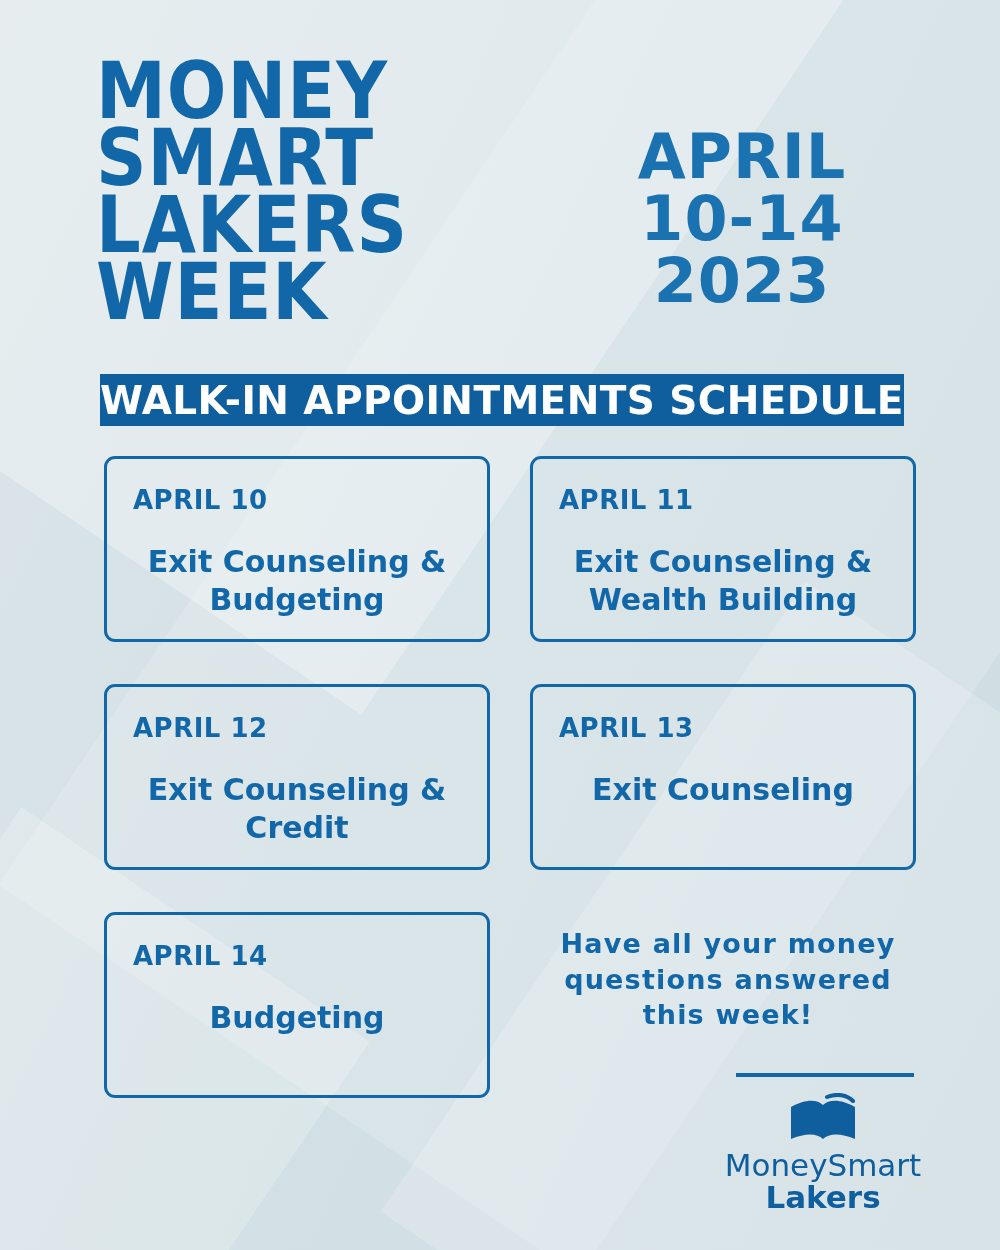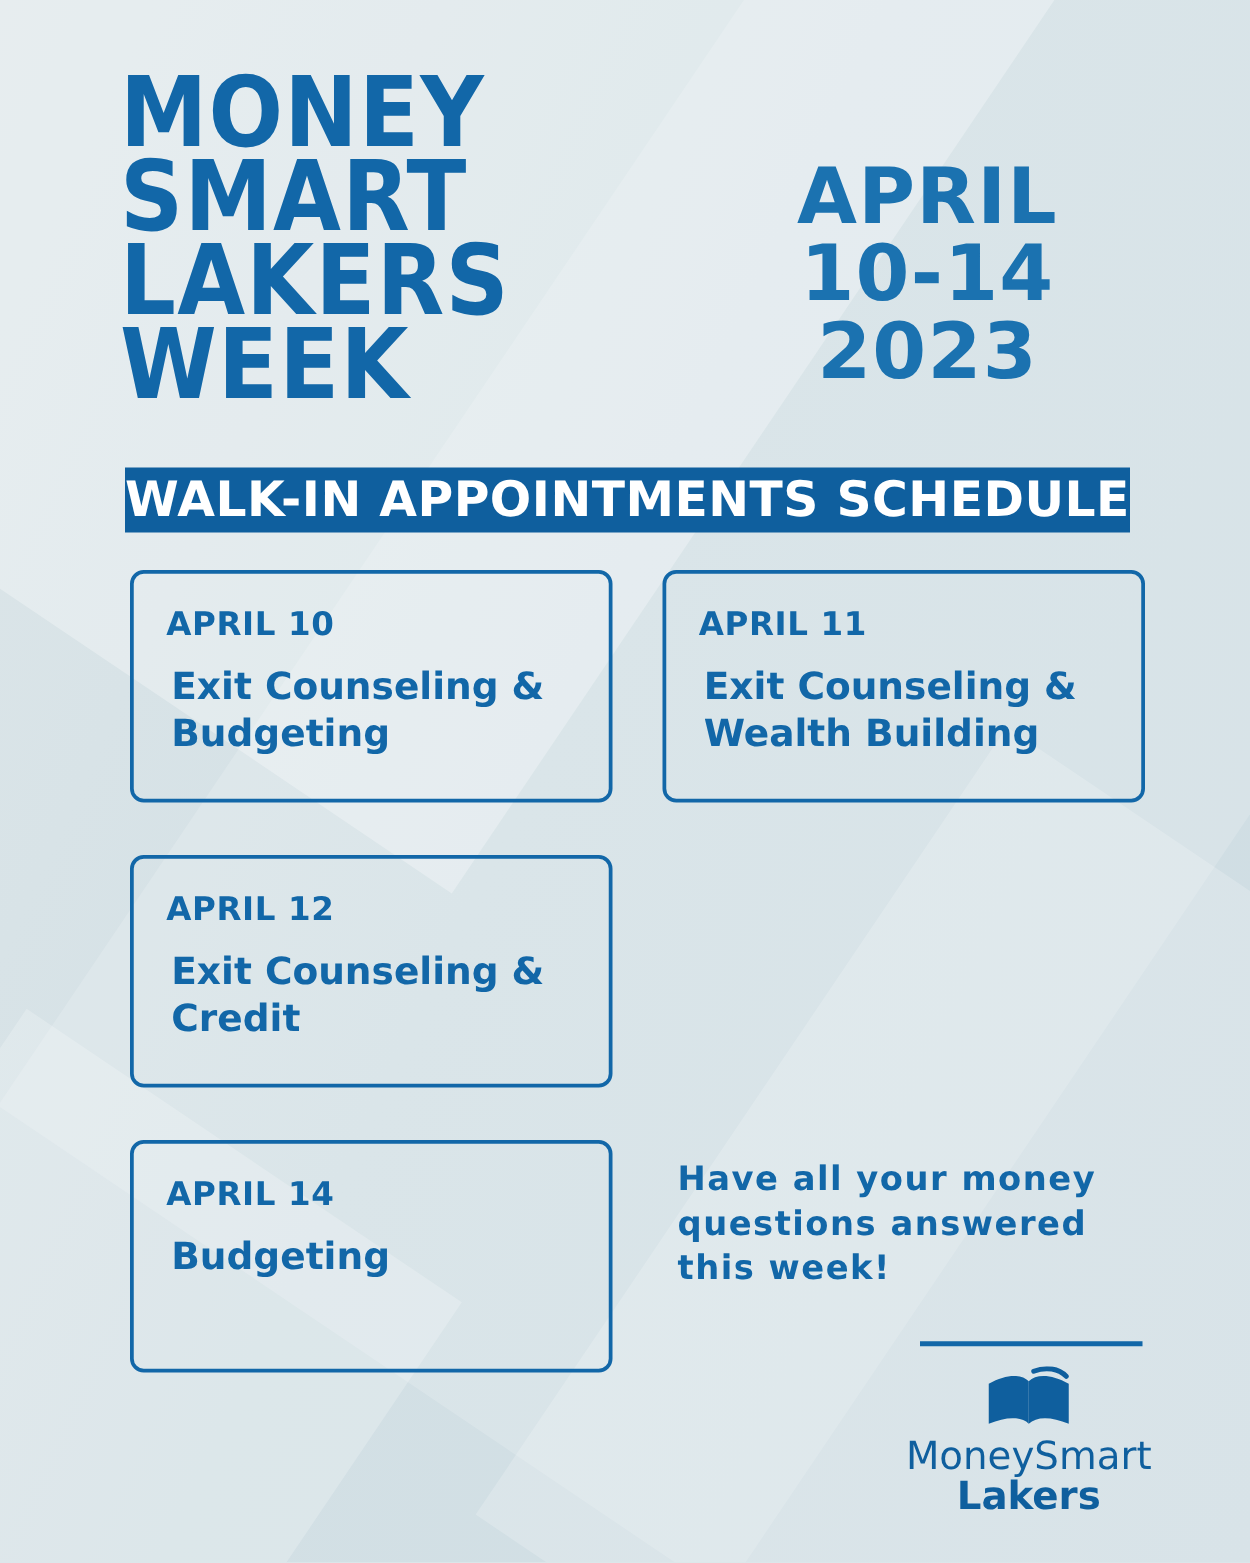--- a/index.html
+++ b/index.html
@@ -135,40 +135,40 @@
     position: relative;
   }
   .card-date {
     font-size: 26px;
     font-weight: 800;
     color: #1267a8;
     letter-spacing: 0.5px;
     font-family: "DejaVu Sans", sans-serif;
   }
   .card-topic {
-    margin-top: 16px;
-    text-align: left;
+    margin-top: 28px;
+    text-align: center;
     font-size: 30px;
     line-height: 1.28;
     font-weight: 800;
     color: #1267a8;
     font-family: "DejaVu Sans", sans-serif;
     padding: 0 4px;
   }
   .card.spacer {
     border: none;
   }
 
   
   .tagline {
     position: absolute;
     right: 86px;
     top: 926px;
     width: 372px;
-    text-align: left;
+    text-align: center;
     font-size: 27px;
     line-height: 1.32;
     font-weight: 800;
     color: #1267a8;
     letter-spacing: 1.2px;
     font-family: "DejaVu Sans", sans-serif;
   }
   .rule {
     position: absolute;
     right: 86px;
@@ -246,20 +246,24 @@
         <div class="card">
           <div class="card-date">APRIL 11</div>
           <div class="card-topic">Exit Counseling &amp; Wealth Building</div>
         </div>
       </div>
 
       <div class="card-row">
         <div class="card">
           <div class="card-date">APRIL 12</div>
           <div class="card-topic">Exit Counseling &amp; Credit</div>
+        </div>
+        <div class="card">
+          <div class="card-date">APRIL 13</div>
+          <div class="card-topic">Exit Counseling</div>
         </div>
       </div>
 
       <div class="card-row">
         <div class="card">
           <div class="card-date">APRIL 14</div>
           <div class="card-topic">Budgeting</div>
         </div>
         <div class="card spacer"></div>
       </div>

